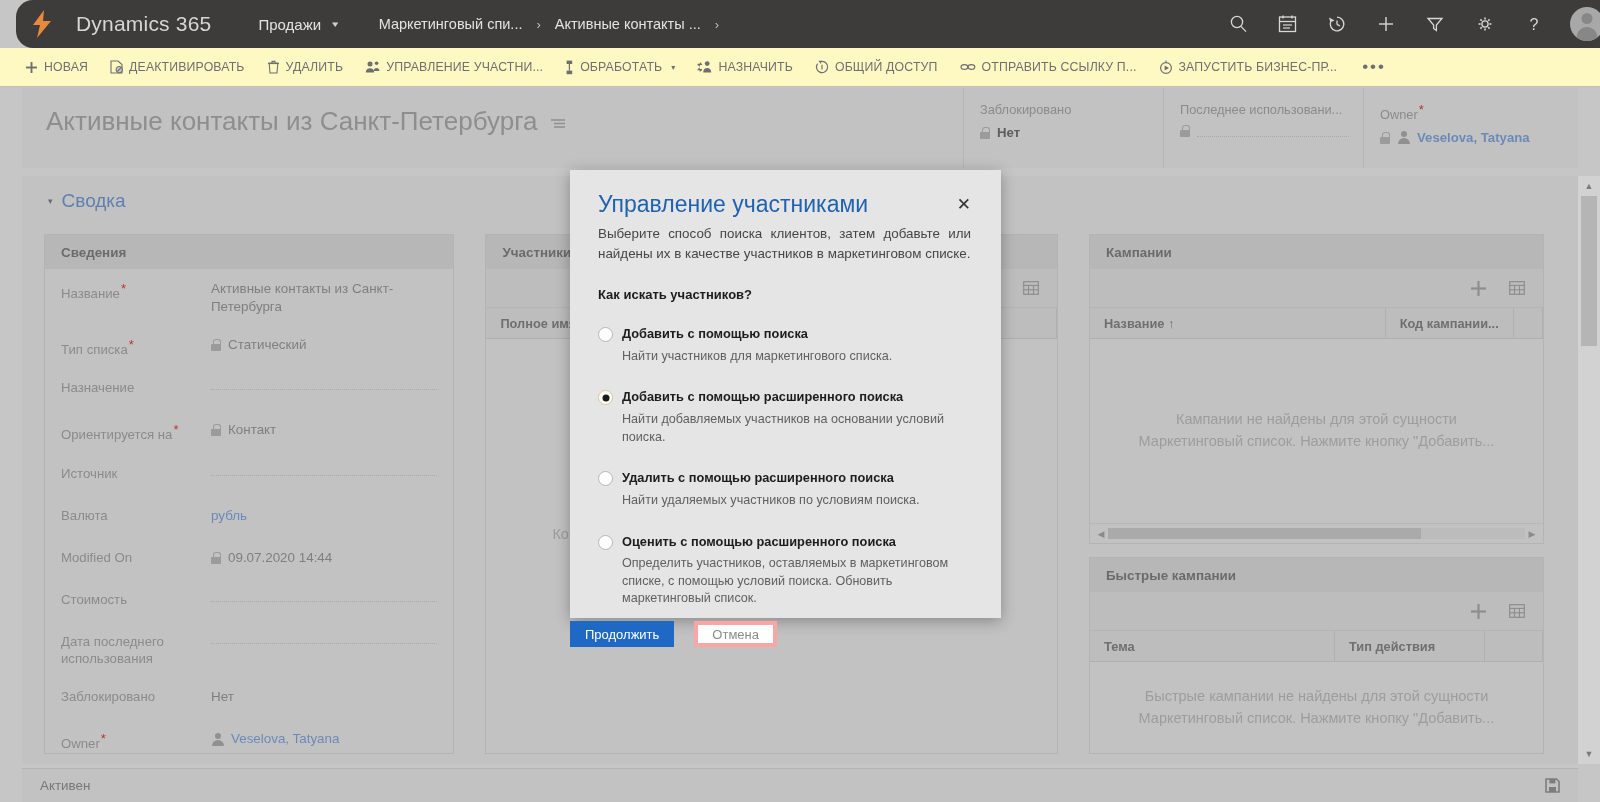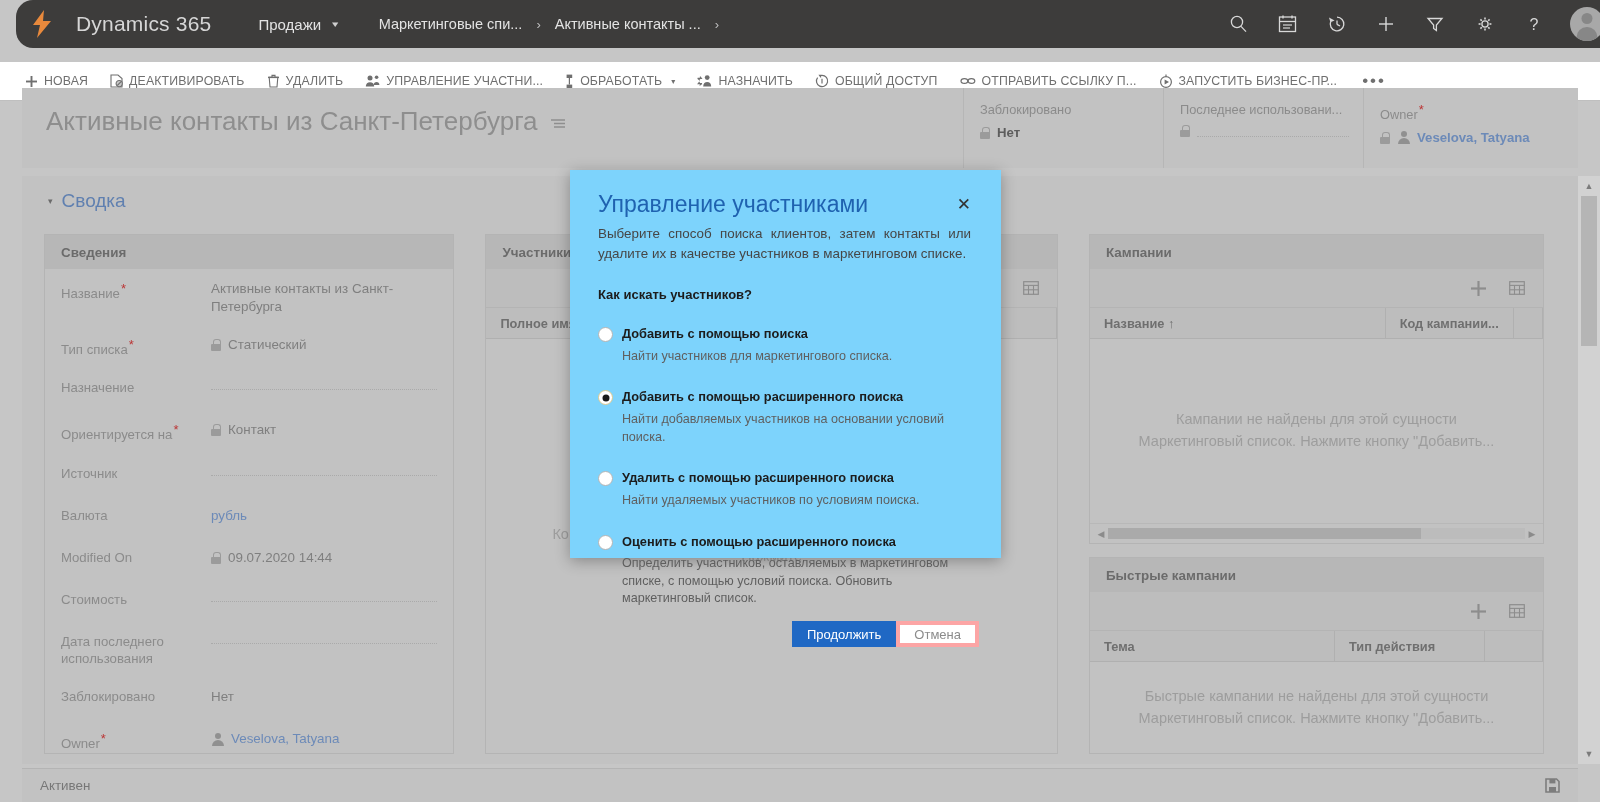--- a/index.html
+++ b/index.html
@@ -53,22 +53,22 @@
     content:""; position:absolute; left:50%; top:6px; transform:translateX(-50%);
     width:11px; height:11px; border-radius:50%; background:#868686;
   }
   .avatar::after {
     content:""; position:absolute; left:50%; top:20px; transform:translateX(-50%);
     width:21px; height:15px; border-radius:11px 11px 0 0; background:#868686;
   }
 
   
   .cmdbar {
-    position:absolute; top:62px; left:0; width:1600px; height:39px;
-    background:#ffffff; display:flex; align-items:center;
+    position:absolute; top:48px; left:0; width:1600px; height:39px;
+    background:#fef9c3; display:flex; align-items:center;
     padding-left:14px; border-bottom:1px solid #bfbfbf;
   }
   .cmd {
     display:flex; align-items:center; gap:6px; height:39px;
     padding:0 11px; color:#6e6e6e; font-size:12.3px;
     text-transform:uppercase; white-space:nowrap; letter-spacing:.15px;
   }
   .cmd .ci { display:flex; align-items:center; }
   .cmd .caret { font-size:8px; margin-left:3px; }
   .cmd-ellipsis { padding:0 14px; color:#6e6e6e; font-size:17px; letter-spacing:2px; }
@@ -211,22 +211,22 @@
     color:#767676; font-size:13.4px;
   }
   .sb-spacer { flex:1; }
   .save-ico { color:#7c7c7c; display:flex; align-items:center; }
 
   
   .modal-shade {
     position:absolute; inset:0; background:rgba(255,255,255,0.01);
   }
   .modal {
-    position:absolute; left:570px; top:170px; width:431px; height:388px;
-    background:#7dd3fc; box-shadow:0 3px 14px rgba(0,0,0,.30);
+    position:absolute; left:570px; top:170px; width:431px; height:448px;
+    background:#e5e5e5; box-shadow:0 3px 14px rgba(0,0,0,.30);
     display:flex; flex-direction:column;
   }
   .modal-body { padding:22px 28px 0 28px; flex:1; }
   .modal-titlerow { display:flex; align-items:flex-start; }
   .modal-title {
     flex:1; color:#1f62b0; font-size:23px; font-weight:400; line-height:1.1;
   }
   .modal-close {
     color:#333; font-size:17px; line-height:1; padding:4px 2px 0 6px;
   }
@@ -247,22 +247,22 @@
   .radio.checked { border-color:#d8c890; }
   .radio.checked::after {
     content:""; position:absolute; left:50%; top:50%; transform:translate(-50%,-50%);
     width:7px; height:7px; border-radius:50%; background:#1a1a1a;
   }
   .radio-label { color:#1c1c1c; font-size:12.8px; font-weight:bold; line-height:1.3; }
   .radio-help {
     margin:5px 0 0 24px; color:#5f5f5f; font-size:12.6px; line-height:1.4;
   }
   .modal-footer {
-    height:56px; display:flex; align-items:center; justify-content:flex-end;
-    gap:0; padding:0 22px 6px 0;
+    height:56px; display:flex; align-items:center; 
+    gap:20px; padding:0 22px 6px 0;
   }
   .btn {
     height:26px; min-width:74px; padding:0 14px; font-size:13px;
     display:flex; align-items:center; justify-content:center; line-height:1;
   }
   .btn-primary { background:#1f68c4; color:#fff; border:1px solid #1f68c4; }
   .btn-secondary { background:#fff; color:#8b8b8b; border:4px solid #fca5a5; }
 </style>
 </head>
 <body>
@@ -274,21 +274,21 @@
       </svg>
   </div>
   <div class="nav-brand">Dynamics 365</div>
   <div class="nav-sep"></div>
   <div class="nav-app">
     <span>Продажи</span>
     <span class="chev">▾</span>
   </div>
   <div class="nav-sep"></div>
   <div class="nav-crumbs">
-    <span class="crumb">Маркетинговые спи...</span>
+    <span class="crumb">Маркетинговый спи...</span>
     <span class="crumb-sep">›</span>
     <span class="crumb">Активные контакты ...</span>
     <span class="crumb-sep">›</span>
   </div>
   <div class="nav-spacer"></div>
   <div class="nav-icons">
     <div class="nav-ico">
       <svg width="20" height="20" viewBox="0 0 20 20">
           <circle cx="8" cy="8" r="5.6" fill="none" stroke="#d8d8d8" stroke-width="1.3"></circle>
           <line x1="12" y1="12.4" x2="17" y2="17.6" stroke="#d8d8d8" stroke-width="1.3"></line>
@@ -689,21 +689,21 @@
   </span>
 </div>
 
 <div class="modal-shade"></div>
 <div class="modal">
   <div class="modal-body">
     <div class="modal-titlerow">
       <div class="modal-title">Управление участниками</div>
       <div class="modal-close">✕</div>
     </div>
-    <div class="modal-desc">Выберите способ поиска клиентов, затем контакты или удалите их в качестве участников в маркетинговом списке.</div>
+    <div class="modal-desc">Выберите способ поиска клиентов, затем добавьте или найдены их в качестве участников в маркетинговом списке.</div>
     <div class="modal-q">Как искать участников?</div>
 
     <div class="radios">
       <div class="radio-item">
         <div class="radio-line">
           <span class="radio"></span>
           <span class="radio-label">Добавить с помощью поиска</span>
         </div>
         <div class="radio-help">Найти участников для маркетингового списка.</div>
       </div>

